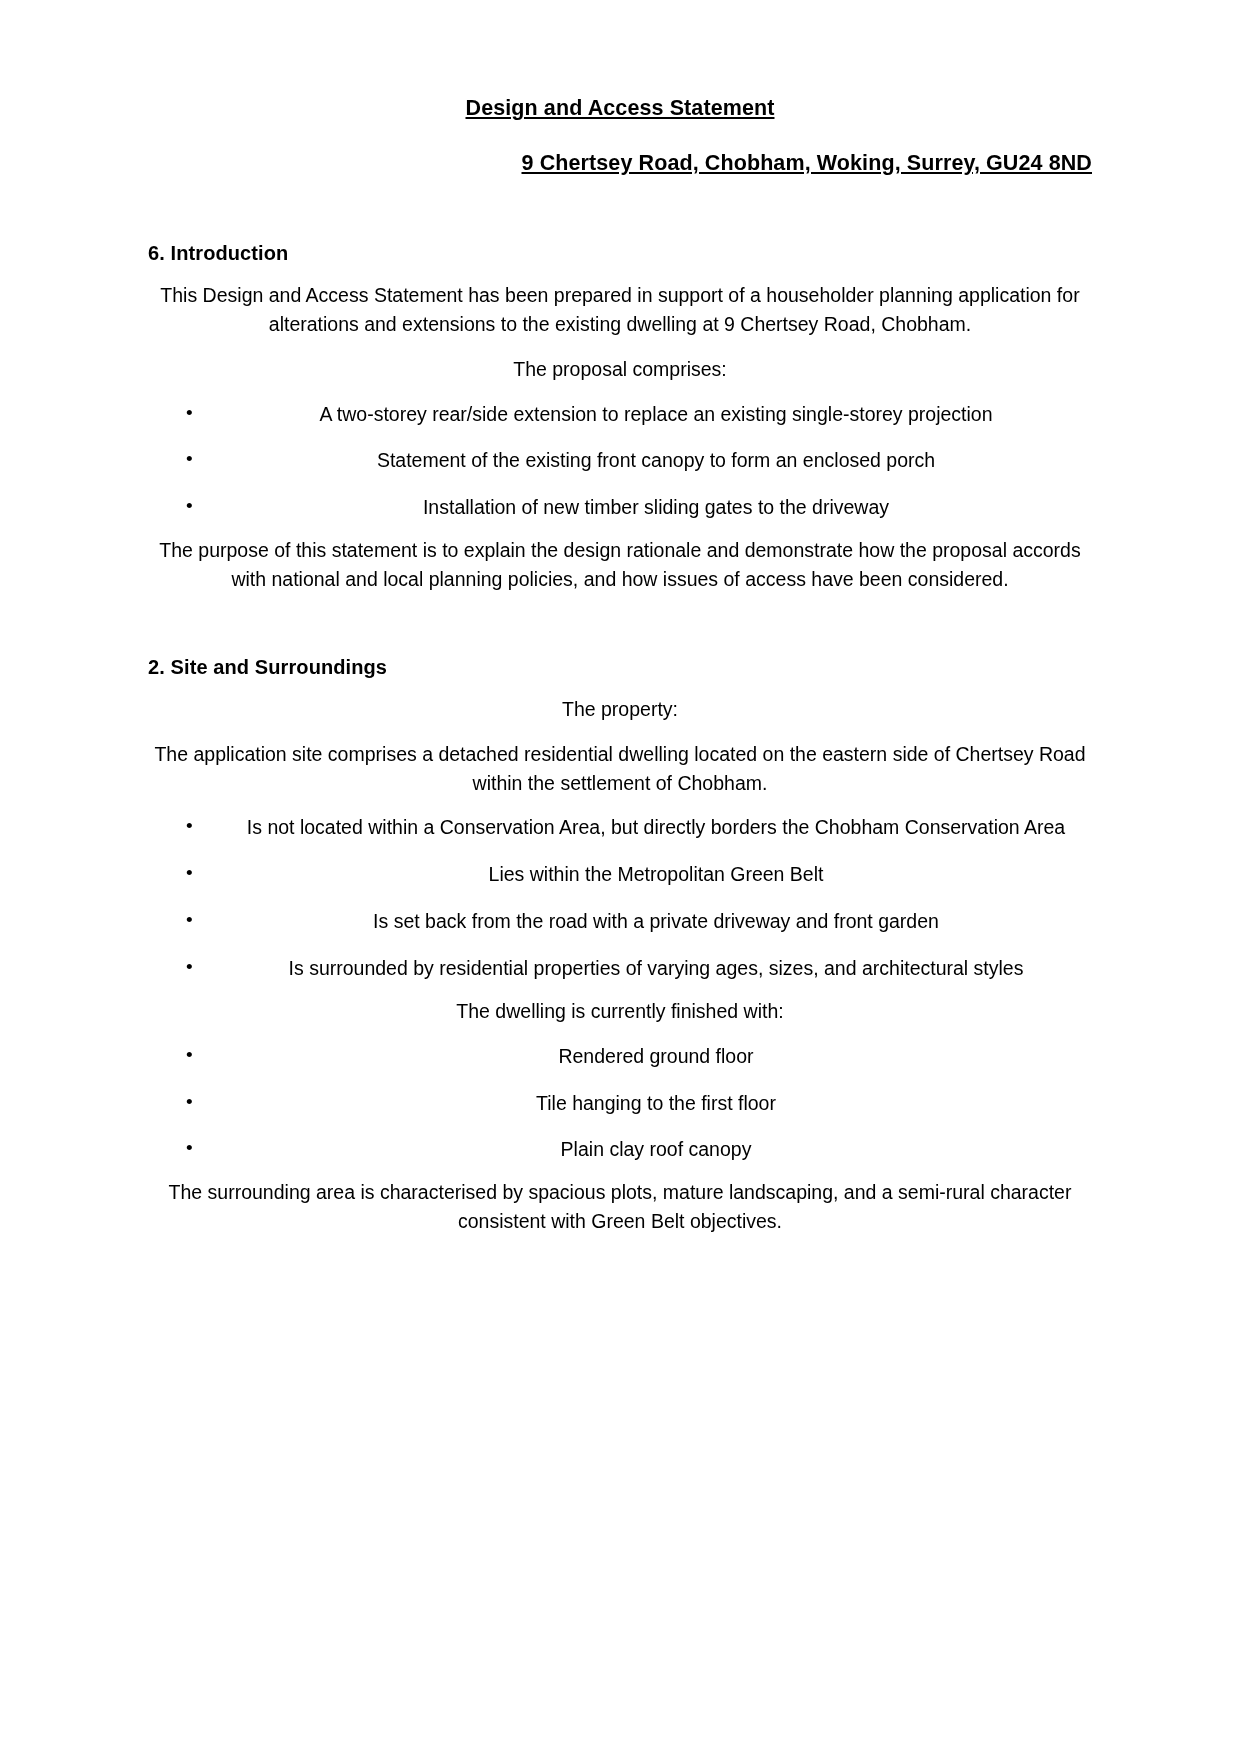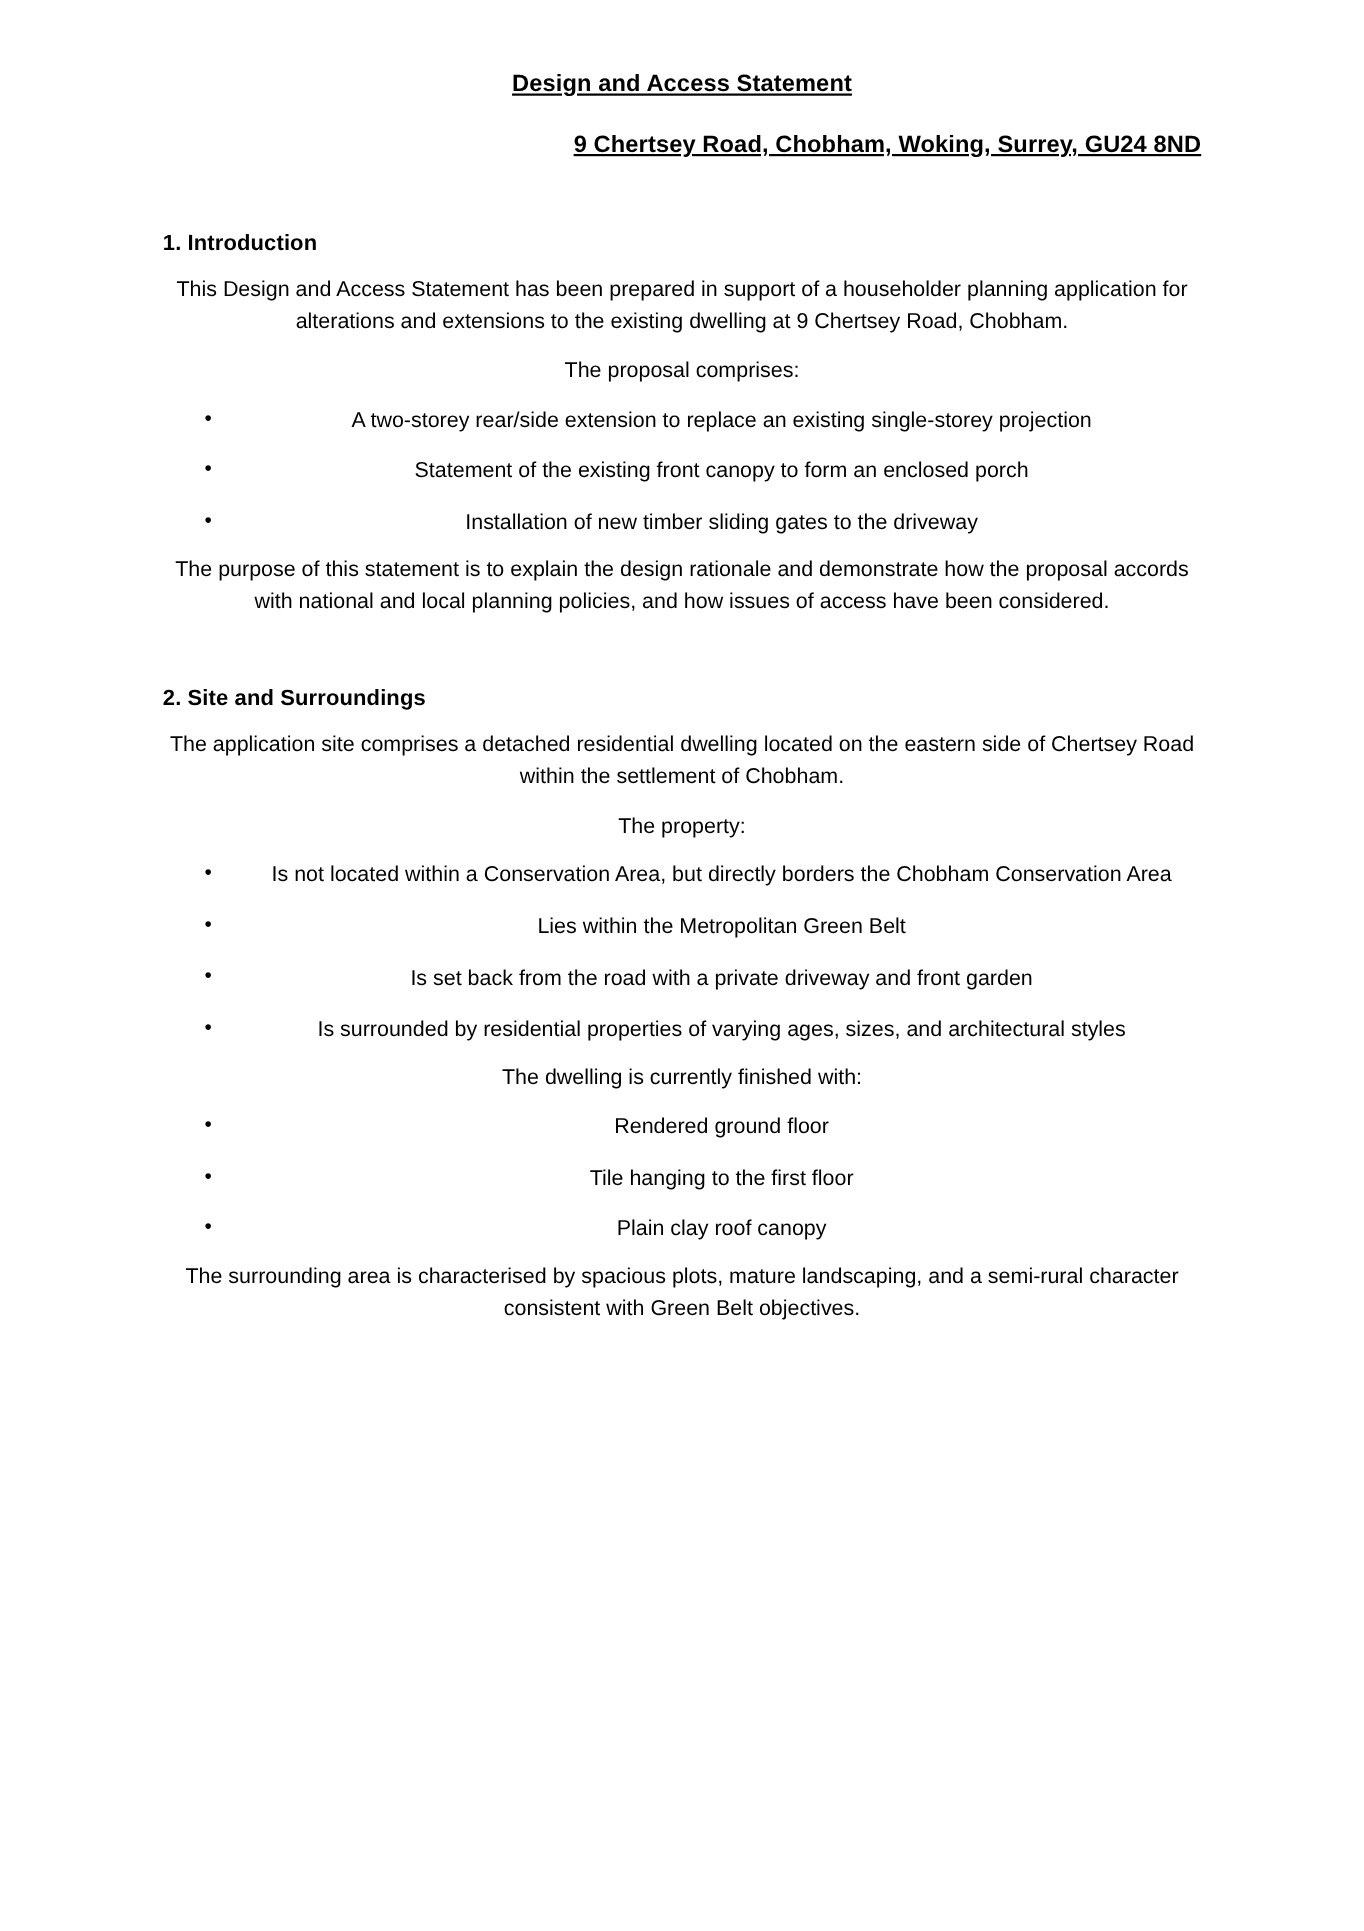--- a/index.html
+++ b/index.html
@@ -12,21 +12,21 @@
     height: 1755px;
     font-family: "Liberation Sans", sans-serif;
     color: #000000;
     -webkit-font-smoothing: antialiased;
   }
   .page {
     position: relative;
     width: 1240px;
     height: 1755px;
     box-sizing: border-box;
-    padding: 56px 148px 100px 148px;
+    padding: 88px 148px 100px 148px;
     background: #ffffff;
   }
   .doc-title {
     text-align: center;
     font-size: 21.5px;
     font-weight: bold;
     text-decoration: underline;
     letter-spacing: 0.1px;
     margin: 0 0 0 0;
     padding-top: 8px;
@@ -89,21 +89,21 @@
 </head>
 <body>
 
 <div class="page">
 
   <h1 class="doc-title">Design and Access Statement</h1>
 
   <h2 class="doc-subtitle">9 Chertsey Road, Chobham, Woking, Surrey, GU24 8ND</h2>
 
   <section class="section">
-    <h3 class="section-heading first-section-heading">1. Introduction</h3>
+    <h3 class="section-heading first-section-heading">6. Introduction</h3>
 
     <p class="body-text">This Design and Access Statement has been prepared in support of a householder planning application for alterations and extensions to the existing dwelling at 9 Chertsey Road, Chobham.</p>
 
     <p class="body-text">The proposal comprises:</p>
 
     <ul class="bullets">
       <li>
         <span>A two-storey rear/side extension to replace an existing single-storey projection</span>
       </li>
       <li>
@@ -113,23 +113,23 @@
         <span>Installation of new timber sliding gates to the driveway</span>
       </li>
     </ul>
 
     <p class="body-text">The purpose of this statement is to explain the design rationale and demonstrate how the proposal accords with national and local planning policies, and how issues of access have been considered.</p>
   </section>
 
   <section class="section">
     <h3 class="section-heading later-section-heading">2. Site and Surroundings</h3>
 
+    <p class="body-text">The property:</p>
+
     <p class="body-text">The application site comprises a detached residential dwelling located on the eastern side of Chertsey Road within the settlement of Chobham.</p>
-
-    <p class="body-text">The property:</p>
 
     <ul class="bullets">
       <li>
         <span>Is not located within a Conservation Area, but directly borders the Chobham Conservation Area</span>
       </li>
       <li>
         <span>Lies within the Metropolitan Green Belt</span>
       </li>
       <li>
         <span>Is set back from the road with a private driveway and front garden</span>

